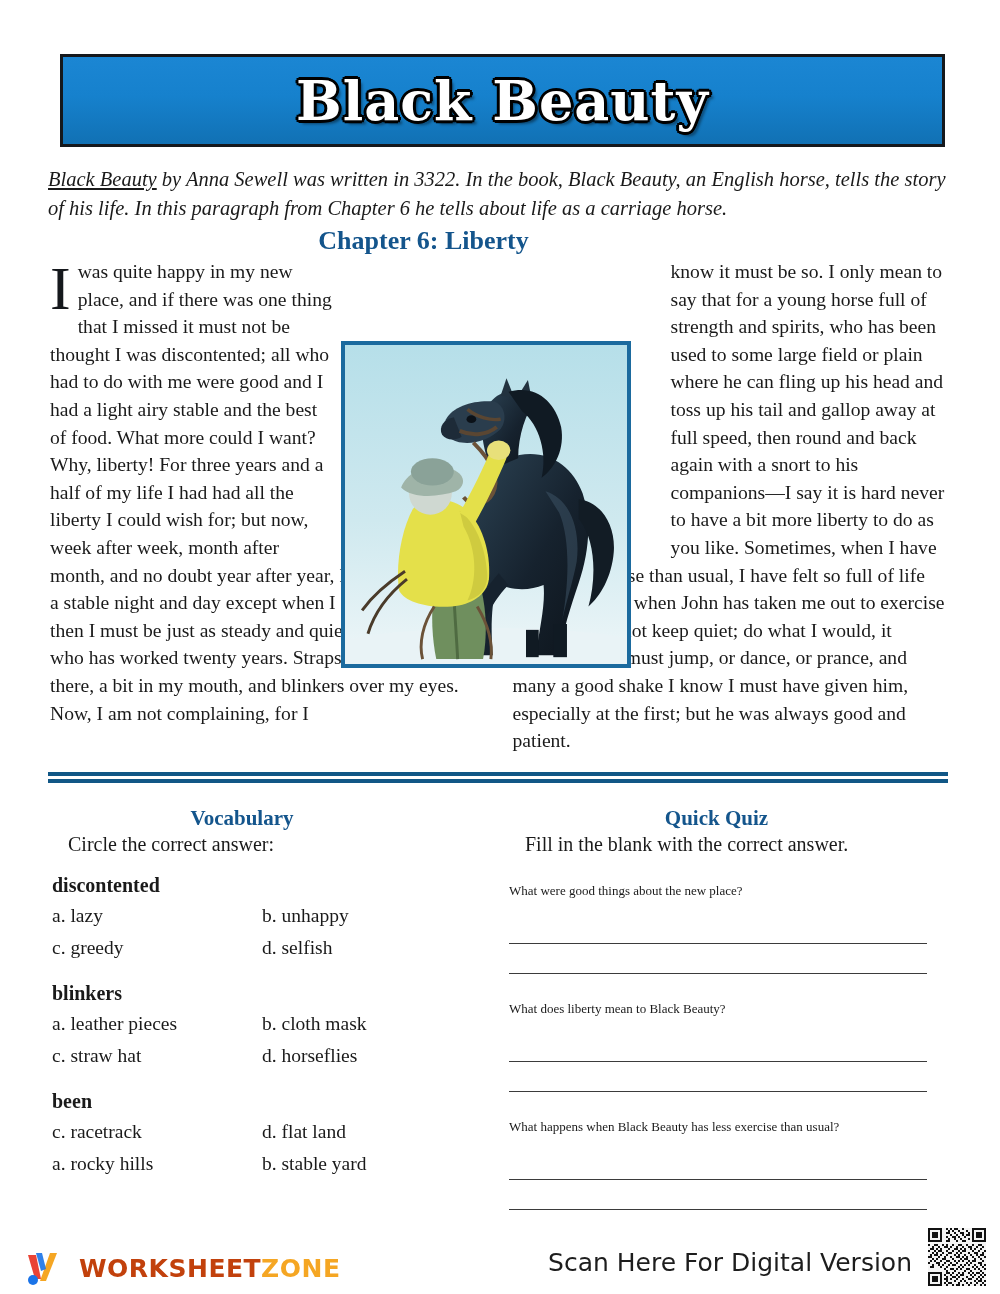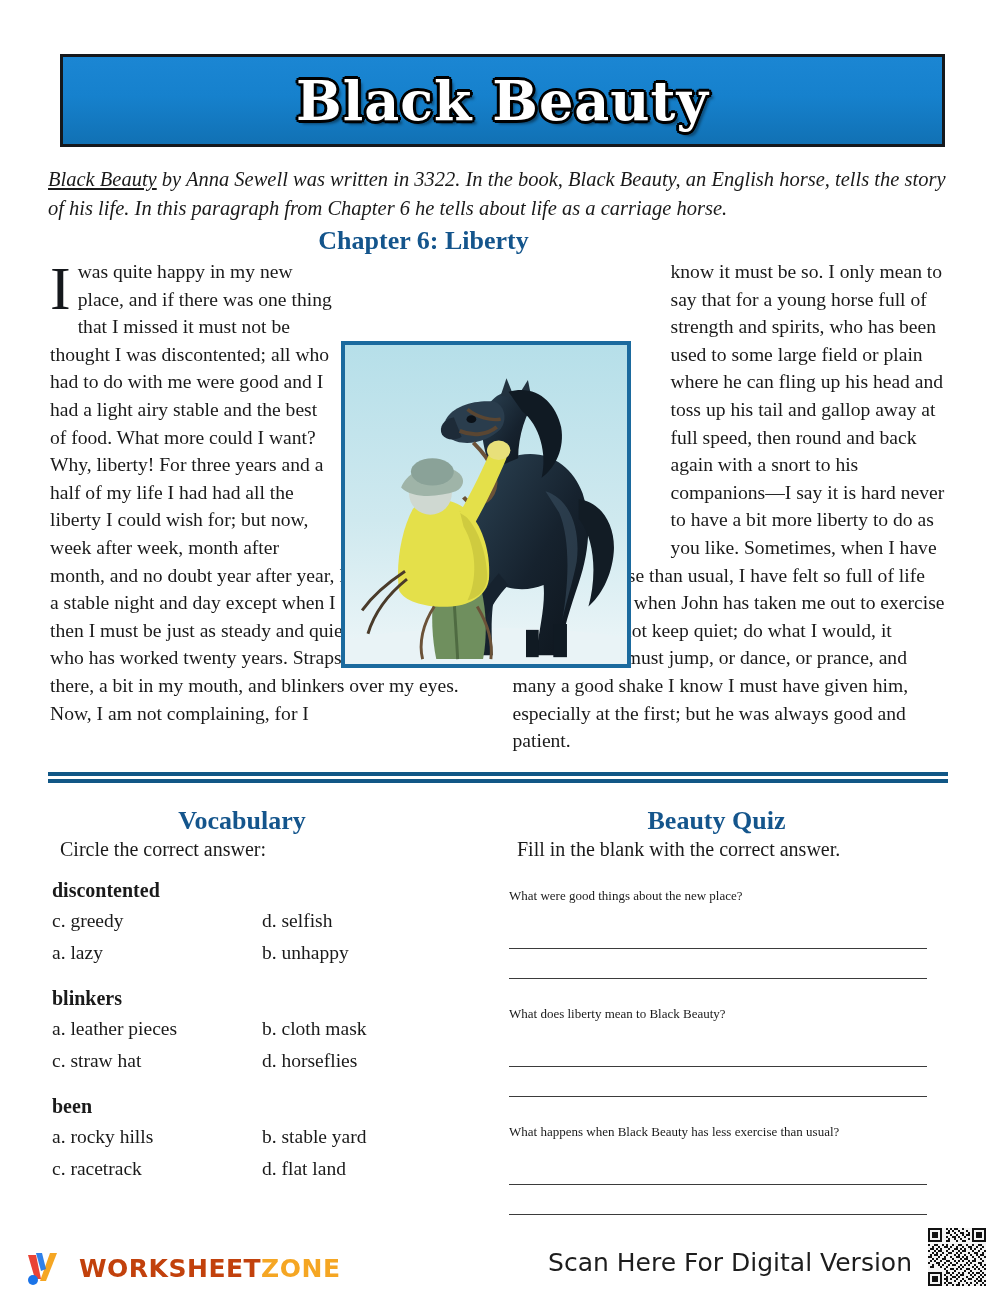--- a/index.html
+++ b/index.html
@@ -141,27 +141,27 @@
     left: 0; width: 100%;
     background: #115786;
   }
   .divider .bar.b1 { top: 0px; height: 4px; }
   .divider .bar.b2 { top: 7px; height: 4px; }
 
   
   .sec-title {
     text-align: center;
     color: #14558c;
-    font-size: 26px;
+    font-size: 21px;
     font-weight: bold;
     margin: 0;
   }
   .sec-sub {
     font-size: 20px;
-    margin: 2px 0 0 8px;
+    margin: 2px 0 0 16px;
   }
 
   .vocab {
     position: absolute;
     left: 52px;
     top: 806px;
     width: 420px;
   }
   .vocab .sec-title { margin-left: -40px; }
   .vocab-word {
@@ -328,51 +328,51 @@
     <div class="bar b1"></div>
     <div class="bar b2"></div>
   </div>
 
   <div class="vocab">
     <p class="sec-title">Vocabulary</p>
     <p class="sec-sub">Circle the correct answer:</p>
 
     <div class="vocab-word">discontented</div>
     <div class="vocab-row">
+      <span class="opt">a. lazy</span>
+      <span class="opt">b. unhappy</span>
+    </div>
+    <div class="vocab-row">
       <span class="opt">c. greedy</span>
       <span class="opt">d. selfish</span>
-    </div>
-    <div class="vocab-row">
-      <span class="opt">a. lazy</span>
-      <span class="opt">b. unhappy</span>
     </div>
 
     <div class="vocab-word">blinkers</div>
     <div class="vocab-row">
       <span class="opt">a. leather pieces</span>
       <span class="opt">b. cloth mask</span>
     </div>
     <div class="vocab-row">
       <span class="opt">c. straw hat</span>
       <span class="opt">d. horseflies</span>
     </div>
 
     <div class="vocab-word">been</div>
     <div class="vocab-row">
+      <span class="opt">c. racetrack</span>
+      <span class="opt">d. flat land</span>
+    </div>
+    <div class="vocab-row">
       <span class="opt">a. rocky hills</span>
       <span class="opt">b. stable yard</span>
     </div>
-    <div class="vocab-row">
-      <span class="opt">c. racetrack</span>
-      <span class="opt">d. flat land</span>
-    </div>
   </div>
 
   <div class="quiz">
-    <p class="sec-title">Beauty Quiz</p>
+    <p class="sec-title">Quick Quiz</p>
     <p class="sec-sub">Fill in the blank with the correct answer.</p>
 
     <div class="quiz-q">What were good things about the new place?</div>
     <div class="answer-line first"></div>
     <div class="answer-line"></div>
 
     <div class="quiz-q">What does liberty mean to Black Beauty?</div>
     <div class="answer-line first"></div>
     <div class="answer-line"></div>
 

